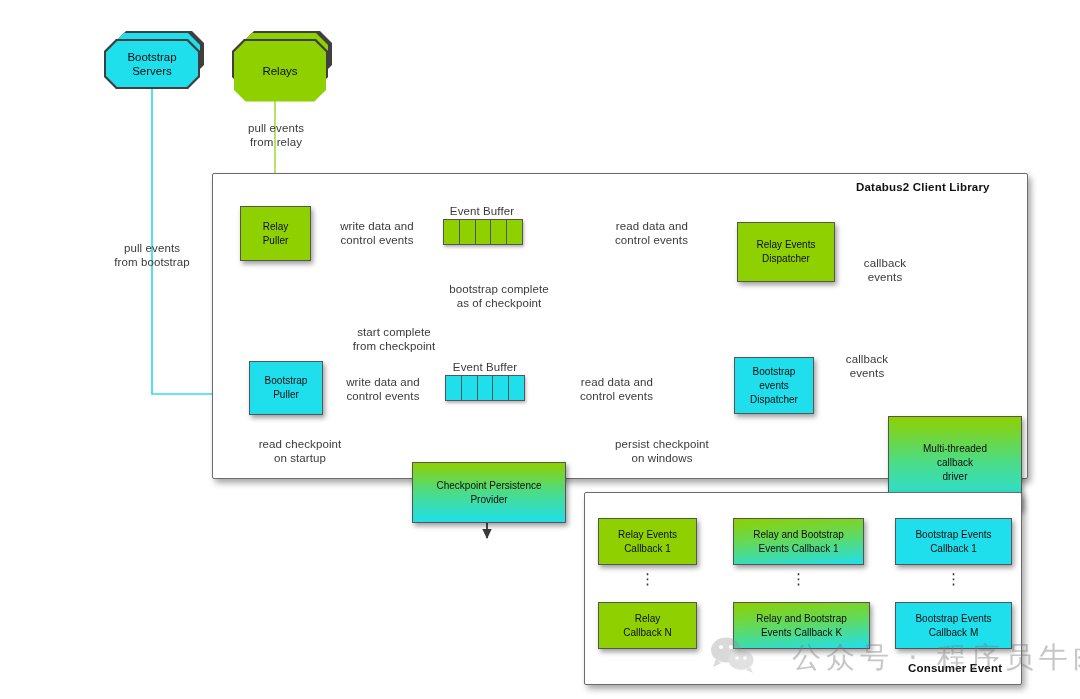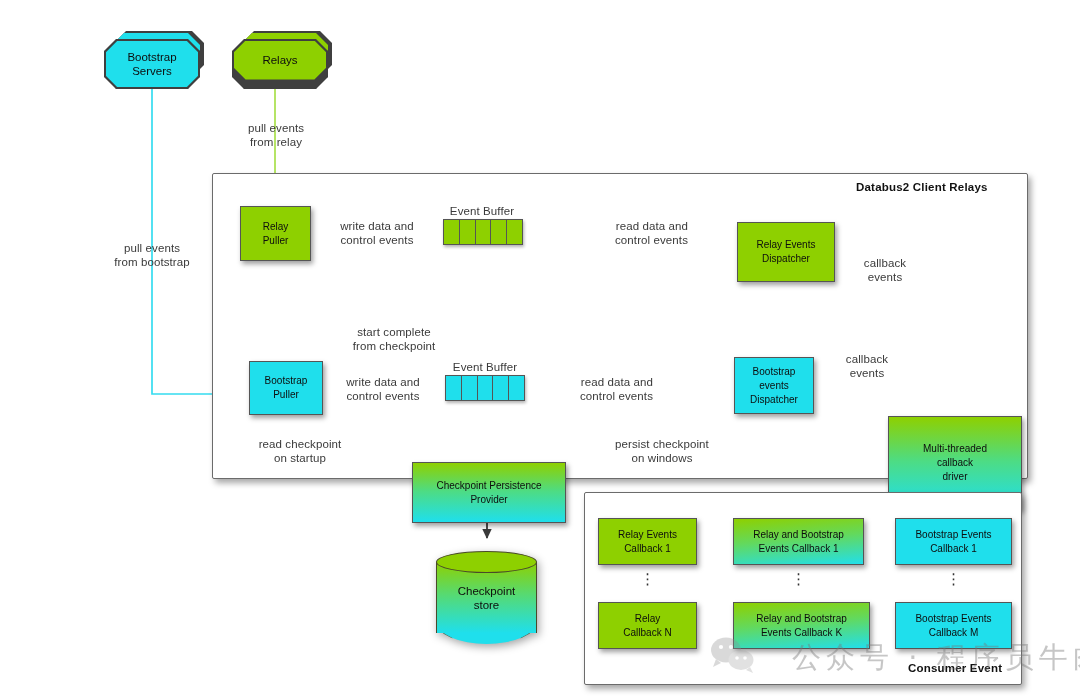--- a/index.html
+++ b/index.html
@@ -187,25 +187,25 @@
                             box-shadow:2px 3px 5px rgba(0,0,0,.4);"></div>
     <div class="oct" style="left:1.6px; top:9.6px; width:92.8px; height:46.8px; background:#1fdfec;">Bootstrap
 Servers</div>
   </div>
 
   <div class="stack" style="left:232px; top:31px; width:100px; height:58px;">
     <div class="oct" style="left:10px; top:0; width:90px; height:46px; background:#3f3f3f;"></div>
     <div class="oct" style="left:8px; top:2px; width:88px; height:42px; background:#8ed000;"></div>
     <div class="oct" style="left:0; top:8px; width:96px; height:50px; background:#3f3f3f;
                             box-shadow:2px 3px 5px rgba(0,0,0,.4);"></div>
-    <div class="oct" style="left:1.6px; top:9.6px; width:92.8px; height:39px; background:#8ed000;">Relays</div>
+    <div class="oct" style="left:1.6px; top:9.6px; width:92.8px; height:61px; background:#8ed000;">Relays</div>
   </div>
 
   <div class="container" style="left:212px; top:173px; width:816px; height:306px;"></div>
-  <div class="container-title" style="left:856px; top:181px;">Databus2 Client Relays</div>
+  <div class="container-title" style="left:856px; top:181px;">Databus2 Client Library</div>
 
   <div class="node green" style="left:240px; top:206px; width:71px; height:55px;">Relay
 Puller</div>
 
   <div class="node cyan" style="left:249px; top:361px; width:74px; height:54px;">Bootstrap
 Puller</div>
 
   <div class="node green" style="left:737px; top:222px; width:98px; height:60px;">Relay Events
 Dispatcher</div>
 
@@ -231,46 +231,41 @@
 
   <div class="lbl" style="left:440px; top:360px; width:90px;">Event Buffer</div>
   <div class="buffer cyan" style="left:445px; top:375px; width:80px; height:26px;">
     <div class="cell"></div>
     <div class="cell"></div>
     <div class="cell"></div>
     <div class="cell"></div>
     <div class="cell"></div>
   </div>
 
-  <div class="cyl" style="left:436px; top:551px; width:101px; height:93px;">
-    <div class="cyl-bot"></div>
-    <div class="cyl-body"></div>
-    <div class="cyl-top"></div>
-    <div class="cyl-text">Checkpoint
-store</div>
-  </div>
 
   <div class="lbl" style="left:230px; top:121px; width:92px;">pull events
 from relay</div>
 
   <div class="lbl" style="left:102px; top:241px; width:100px;">pull events
 from bootstrap</div>
 
   <div class="lbl" style="left:327px; top:219px; width:100px;">write data and
 control events</div>
 
   <div class="lbl lbl-l" style="left:578px; top:219px; width:110px;">read data and
 control events</div>
 
   <div class="lbl" style="left:333px; top:375px; width:100px;">write data and
 control events</div>
 
   <div class="lbl lbl-l" style="left:543px; top:375px; width:110px;">read data and
 control events</div>
 
+  <div class="lbl" style="left:437px; top:282px; width:124px;">bootstrap complete
+as of checkpoint</div>
 
   <div class="lbl" style="left:339px; top:325px; width:110px;">start complete
 from checkpoint</div>
 
   <div class="lbl" style="left:855px; top:256px; width:60px;">callback
 events</div>
 
   <div class="lbl" style="left:837px; top:352px; width:60px;">callback
 events</div>
 

